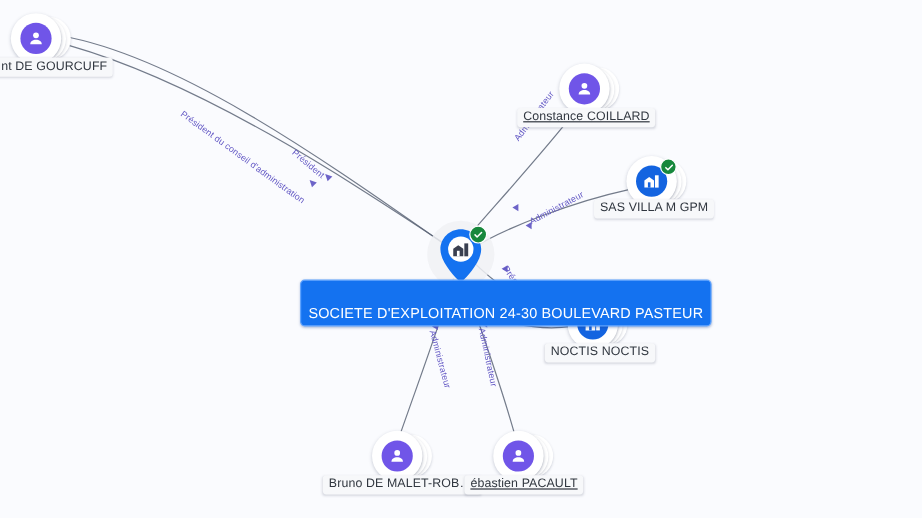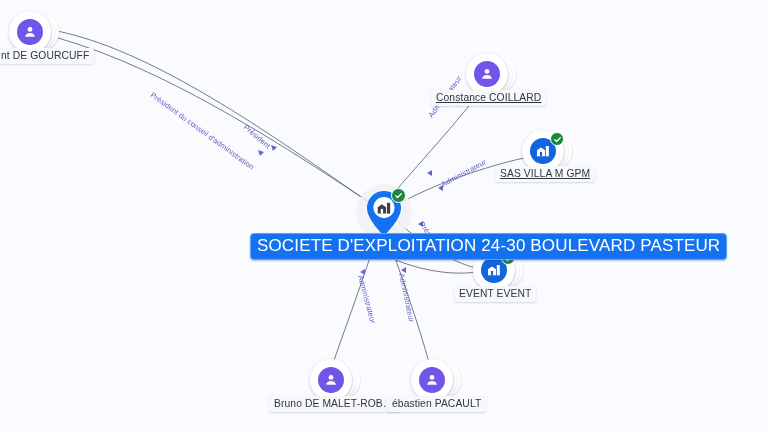--- a/index.html
+++ b/index.html
@@ -147,26 +147,26 @@
     box-shadow: 0 1px 2px rgba(40,50,80,0.17);
     letter-spacing: 0.1px;
   }
   .node-label.truncated {
     overflow: hidden;
     text-overflow: ellipsis;
   }
   .center-label {
     position: absolute;
     white-space: nowrap;
-    font-size: 17px;
+    font-size: 12px;
     color: #ffffff;
     background: #1472f0;
     border: 1.5px solid #5ea3ff;
     border-radius: 4px;
-    padding: 2px 6px 3px 6px;
+    padding: 20px 6px 3px 6px;
     letter-spacing: 0.15px;
     box-shadow: 0 1px 2px rgba(20,60,140,0.3);
     box-sizing: border-box;
   }
 </style>
 </head>
 <body>
 
 <div id="graph-canvas">
 
@@ -249,21 +249,21 @@
           <rect x="7.4" y="13.4" width="3.2" height="6.6" fill="#1464e0"></rect>
         </svg>
       </div>
       <div class="badge-check">
         <svg width="9" height="9" viewBox="0 0 24 24" aria-hidden="true">
           <path d="M5 12.6l4.6 4.6L19.4 7.4" stroke="#ffffff" stroke-width="3.4" fill="none" stroke-linecap="round" stroke-linejoin="round"></path>
         </svg>
       </div>
     </div>
   </div>
-  <div class="node-label" style="left:495px; top:166px;text-decoration:underline;">SAS VILLA M GPM</div>
+  <div class="node-label" style="left:495px; top:166px;">SAS VILLA M GPM</div>
 
   <div class="node" style="left:494px; top:270px;">
     <div class="node-stack">
       <div class="card c3"></div>
       <div class="card c2"></div>
       <div class="card c1"></div>
       <div class="card c0"></div>
       <div class="avatar company">
         <svg width="16" height="16" viewBox="0 0 24 24" aria-hidden="true">
           <path d="M3 20V11l6-4.2L15 11v9z" fill="#ffffff"></path>
@@ -271,21 +271,21 @@
           <rect x="7.4" y="13.4" width="3.2" height="6.6" fill="#1464e0"></rect>
         </svg>
       </div>
       <div class="badge-check">
         <svg width="9" height="9" viewBox="0 0 24 24" aria-hidden="true">
           <path d="M5 12.6l4.6 4.6L19.4 7.4" stroke="#ffffff" stroke-width="3.4" fill="none" stroke-linecap="round" stroke-linejoin="round"></path>
         </svg>
       </div>
     </div>
   </div>
-  <div class="node-label" style="left:454px; top:286px;">EVENT EVENT</div>
+  <div class="node-label" style="left:454px; top:286px;">NOCTIS NOCTIS</div>
 
   <div class="node" style="left:331px; top:380px;">
     <div class="node-stack">
       <div class="card c3"></div>
       <div class="card c2"></div>
       <div class="card c1"></div>
       <div class="card c0"></div>
       <div class="avatar person">
         <svg width="16" height="16" viewBox="0 0 24 24" aria-hidden="true">
           <circle cx="12" cy="8.2" r="3.6" fill="#ffffff"></circle>
@@ -303,21 +303,21 @@
       <div class="card c1"></div>
       <div class="card c0"></div>
       <div class="avatar person">
         <svg width="16" height="16" viewBox="0 0 24 24" aria-hidden="true">
           <circle cx="12" cy="8.2" r="3.6" fill="#ffffff"></circle>
           <path d="M4.8 19.2c0-3.6 3.2-5.6 7.2-5.6s7.2 2 7.2 5.6z" fill="#ffffff"></path>
         </svg>
       </div>
     </div>
   </div>
-  <div class="node-label" style="left:387px; top:396px;">ébastien PACAULT</div>
+  <div class="node-label" style="left:387px; top:396px;text-decoration:underline;">ébastien PACAULT</div>
 
   <div class="center-node" style="left:384px; top:212px;">
     <div class="pin-halo"></div>
     <div class="pin-wrap">
       <svg width="44" height="52" viewBox="0 0 44 52" aria-hidden="true">
         <path d="M22 4 C12.6 4 5 11.5 5 20.8 C5 31.5 17.4 44.2 20.7 47.4 C21.4 48.1 22.6 48.1 23.3 47.4 C26.6 44.2 39 31.5 39 20.8 C39 11.5 31.4 4 22 4 Z" fill="#1472f0"></path>
         <circle cx="22" cy="20.6" r="10.6" fill="#ffffff"></circle>
         <g transform="translate(13.6,12.6) scale(0.70)">
           <path d="M3 20V11l6-4.2L15 11v9z" fill="#3a4050"></path>
           <rect x="16.2" y="4.6" width="4.6" height="15.4" fill="#3a4050"></rect>

